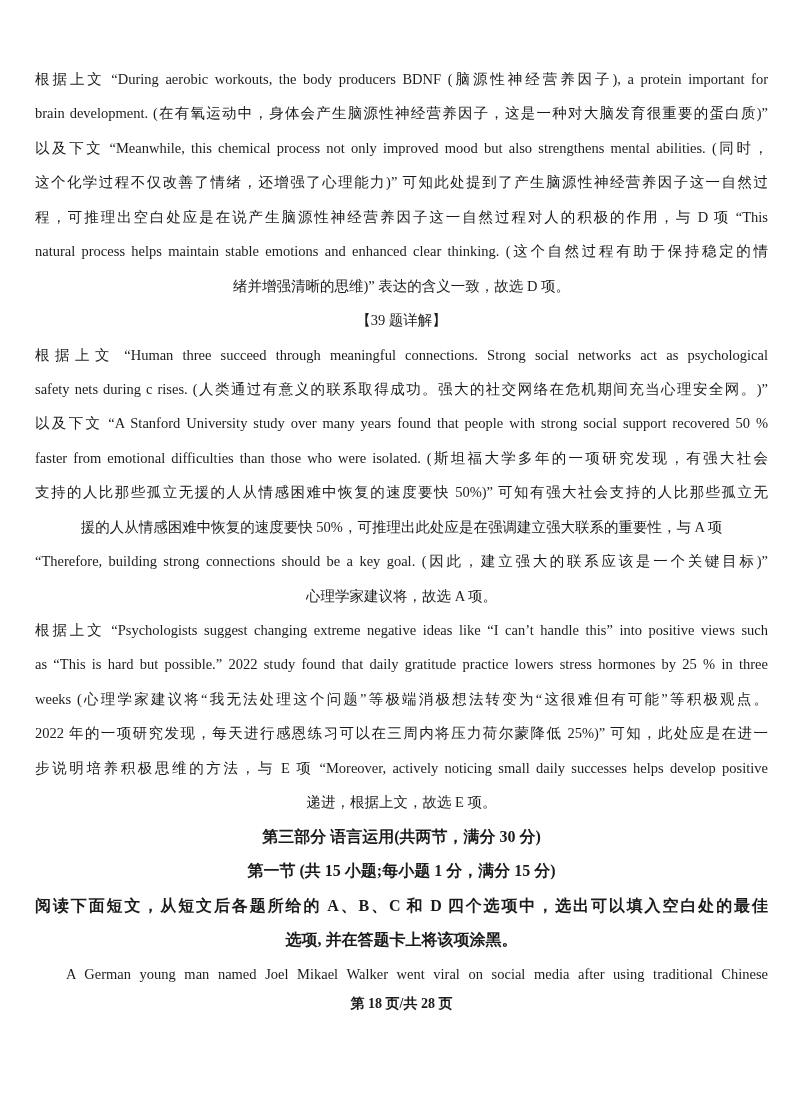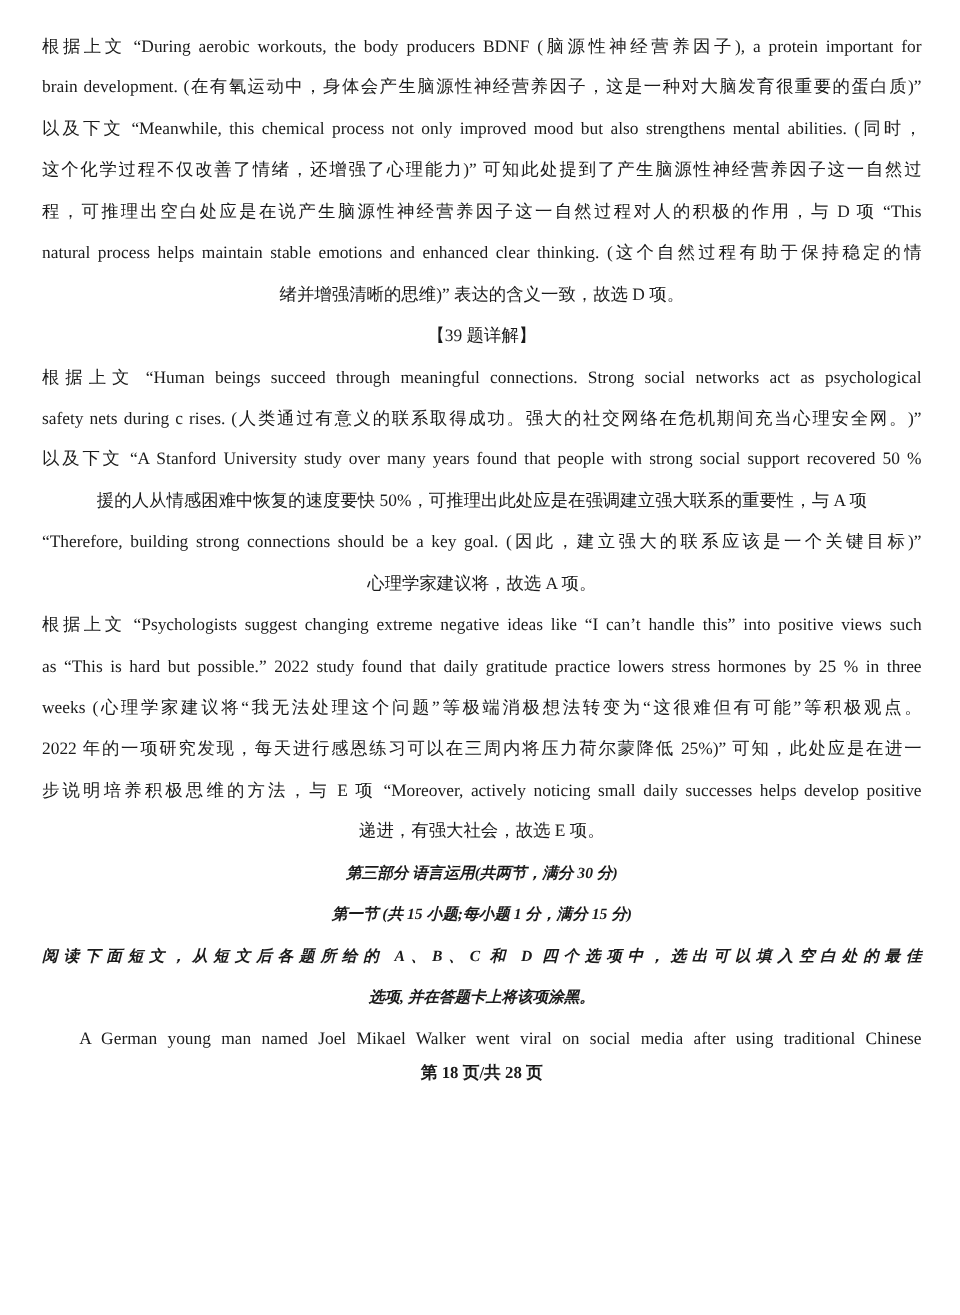--- a/index.html
+++ b/index.html
@@ -11,36 +11,36 @@
     position: relative;
     width: 800px;
     height: 1096px;
     background: #ffffff;
     color: #1b1b1b;
     font-family: "Liberation Serif", "DejaVu Serif", serif;
     overflow: hidden;
   }
   .content {
     padding: 22px 32px 0 35px;
+    margin-top: 40px;
   }
   .line {
     height: 34.45px;
     line-height: 34.45px;
     font-size: 14.5px;
     white-space: normal;
     text-align: center;
   }
   .j {
     text-align: justify;
     text-align-last: justify;
   }
   .bold {
     font-weight: bold;
-    font-size: 13px;
-    font-style: italic;
+    font-size: 16px;
   }
   .indent {
     text-indent: 31px;
   }
   .footer-line {
     height: 24px;
     line-height: 24px;
     font-size: 14px;
     text-align: center;
     font-weight: bold;
@@ -55,34 +55,36 @@
     <div class="line j">根据上文 “During aerobic workouts, the body producers BDNF (脑源性神经营养因子), a protein important for</div>
     <div class="line j">brain development. (在有氧运动中，身体会产生脑源性神经营养因子，这是一种对大脑发育很重要的蛋白质)”</div>
     <div class="line j">以及下文 “Meanwhile, this chemical process not only improved mood but also strengthens mental abilities. (同时，</div>
     <div class="line j">这个化学过程不仅改善了情绪，还增强了心理能力)” 可知此处提到了产生脑源性神经营养因子这一自然过</div>
     <div class="line j">程，可推理出空白处应是在说产生脑源性神经营养因子这一自然过程对人的积极的作用，与 D 项 “This</div>
     <div class="line j">natural process helps maintain stable emotions and enhanced clear thinking. (这个自然过程有助于保持稳定的情</div>
     <div class="line">绪并增强清晰的思维)” 表达的含义一致，故选 D 项。</div>
 
     <div class="line">【39 题详解】</div>
 
-    <div class="line j">根据上文 “Human beings succeed through meaningful connections. Strong social networks act as psychological</div>
+    <div class="line j">根据上文 “Human three succeed through meaningful connections. Strong social networks act as psychological</div>
     <div class="line j">safety nets during c rises. (人类通过有意义的联系取得成功。强大的社交网络在危机期间充当心理安全网。)”</div>
     <div class="line j">以及下文 “A Stanford University study over many years found that people with strong social support recovered 50 %</div>
+    <div class="line j">faster from emotional difficulties than those who were isolated. (斯坦福大学多年的一项研究发现，有强大社会</div>
+    <div class="line j">支持的人比那些孤立无援的人从情感困难中恢复的速度要快 50%)” 可知有强大社会支持的人比那些孤立无</div>
     <div class="line">援的人从情感困难中恢复的速度要快 50%，可推理出此处应是在强调建立强大联系的重要性，与 A 项</div>
     <div class="line j">“Therefore, building strong connections should be a key goal. (因此，建立强大的联系应该是一个关键目标)”</div>
     <div class="line">心理学家建议将，故选 A 项。</div>
 
 
     <div class="line j">根据上文 “Psychologists suggest changing extreme negative ideas like “I can’t handle this” into positive views such</div>
     <div class="line j">as “This is hard but possible.” 2022 study found that daily gratitude practice lowers stress hormones by 25 % in three</div>
     <div class="line j">weeks (心理学家建议将“我无法处理这个问题”等极端消极想法转变为“这很难但有可能”等积极观点。</div>
     <div class="line j">2022 年的一项研究发现，每天进行感恩练习可以在三周内将压力荷尔蒙降低 25%)” 可知，此处应是在进一</div>
     <div class="line j">步说明培养积极思维的方法，与 E 项 “Moreover, actively noticing small daily successes helps develop positive</div>
-    <div class="line">递进，有强大社会，故选 E 项。</div>
+    <div class="line">递进，根据上文，故选 E 项。</div>
 
     <div class="line bold">第三部分  语言运用(共两节，满分 30 分)</div>
     <div class="line bold">第一节 (共 15 小题;每小题 1 分，满分 15 分)</div>
 
     <div class="line bold j">阅读下面短文，从短文后各题所给的 A、B、C 和 D 四个选项中，选出可以填入空白处的最佳</div>
     <div class="line bold">选项, 并在答题卡上将该项涂黑。</div>
 
     <div class="line j indent">A German young man named Joel Mikael Walker went viral on social media after using traditional Chinese</div>
 
     <div class="footer-line">第 18 页/共 28 页</div>

